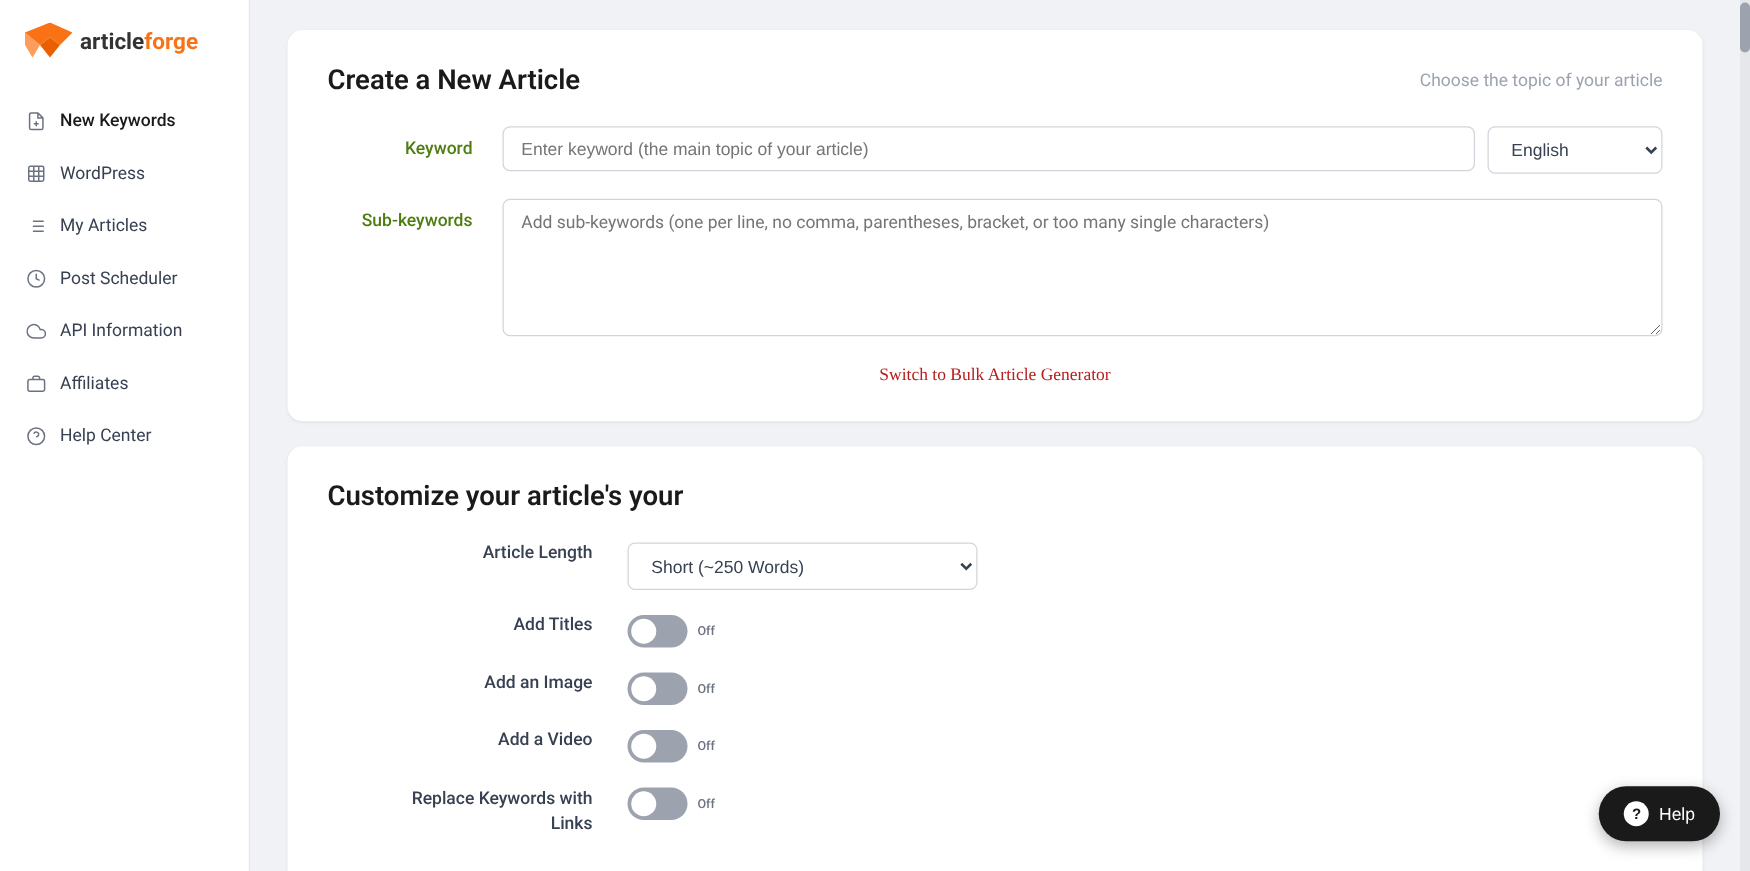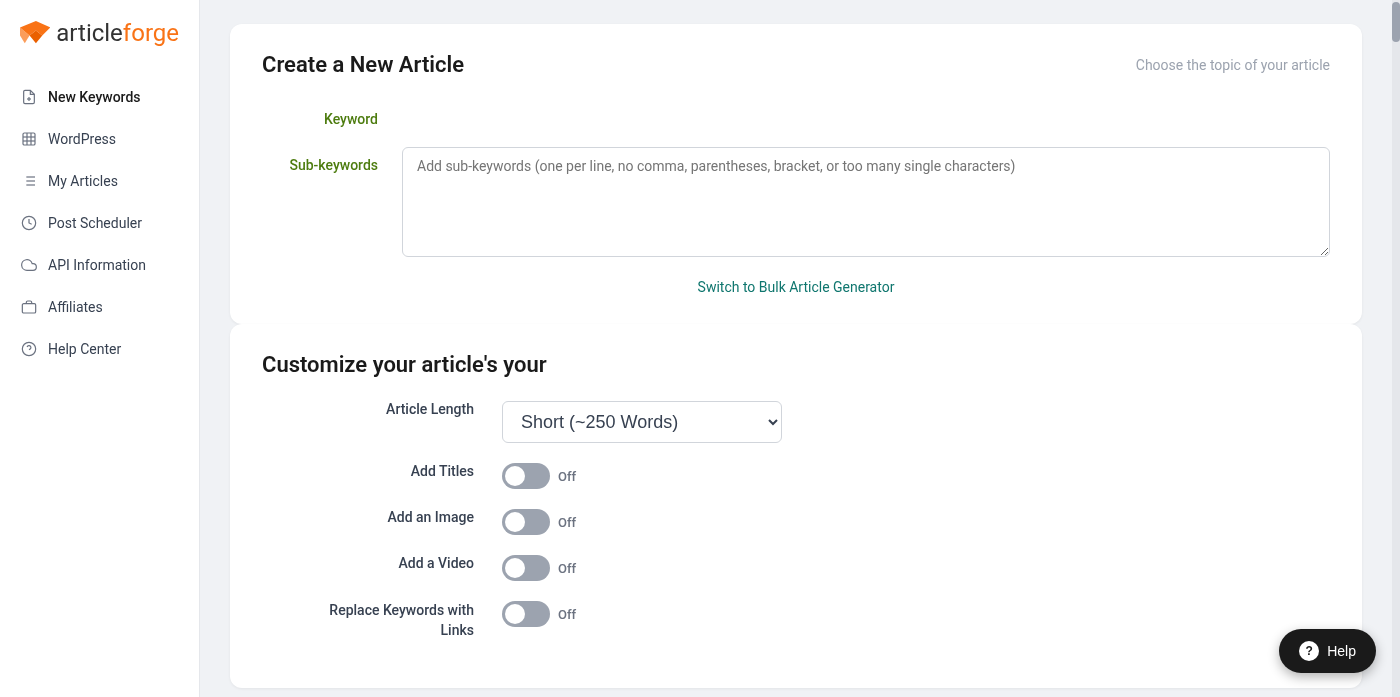--- a/index.html
+++ b/index.html
@@ -20,22 +20,22 @@
       padding: 18px 20px 20px;
       display: flex;
       align-items: center;
       gap: 6px;
     }
     .logo-icon {
       width: 38px;
       height: 30px;
     }
     .logo-text {
-      font-size: 24px;
-      font-weight: 400;
+      font-size: 18px;
+      font-weight: 700;
     }
     .logo-text span.article { color: #333; }
     .logo-text span.forge { color: #f97316; }
 
     .sidebar-nav {
       display: flex;
       flex-direction: column;
       padding: 8px 0;
     }
     .sidebar-item {
@@ -67,20 +67,21 @@
       overflow-y: auto;
       padding: 24px 30px;
       background: #f0f2f5;
     }
 
     
     .card {
       background: #fff;
       border-radius: 12px;
       padding: 28px 32px;
+      margin-bottom: 20px;
       box-shadow: 0 1px 3px rgba(0,0,0,0.06);
     }
 
     .card-header {
       display: flex;
       justify-content: space-between;
       align-items: center;
       margin-bottom: 24px;
     }
     .card-title {
@@ -147,24 +148,25 @@
       resize: vertical;
       outline: none;
       font-family: inherit;
     }
 
     .switch-link {
       text-align: center;
       margin-top: 8px;
     }
     .switch-link a {
-      color: #0f766e;
+      color: #b91c1c;
       font-size: 14px;
       text-decoration: none;
       cursor: pointer;
+      font-family: Liberation Serif, serif;
     }
 
     
     .customize-card .card-title {
       font-size: 22px;
     }
 
     .style-form-row {
       display: flex;
       align-items: flex-start;
@@ -183,21 +185,21 @@
       display: flex;
       align-items: center;
       gap: 10px;
     }
 
     .length-select {
       width: 280px;
       padding: 9px 14px;
       border: 1px solid #d1d5db;
       border-radius: 6px;
-      font-size: 18px;
+      font-size: 14px;
       color: #374151;
       background: #fff;
       cursor: pointer;
       outline: none;
       appearance: auto;
     }
 
     
     .toggle-wrapper {
       display: flex;
@@ -225,21 +227,21 @@
       width: 20px;
       left: 3px;
       bottom: 3px;
       background: white;
       border-radius: 50%;
       transition: 0.2s;
     }
     .toggle input:checked + .toggle-slider { background: #f97316; }
     .toggle input:checked + .toggle-slider:before { transform: translateX(22px); }
     .toggle-label {
-      font-size: 13px;
+      font-size: 10px;
       color: #6b7280;
       font-weight: 500;
     }
 
     
     ::-webkit-scrollbar { width: 6px; }
     ::-webkit-scrollbar-track { background: #f1f1f1; }
     ::-webkit-scrollbar-thumb { background: #d1d5db; border-radius: 3px; }
 
     
@@ -389,20 +391,31 @@
 <main class="main-content">
 
   <div class="card">
     <div class="card-header">
       <h1 class="card-title">Create a New Article</h1>
       <span class="card-subtitle">Choose the topic of your article</span>
     </div>
 
     <div class="form-row">
       <label class="form-label">Keyword</label>
+      <div class="form-control-group">
+        <input type="text" class="keyword-input" placeholder="Enter keyword (the main topic of your article)" style="">
+        <select class="language-select">
+          <option>English</option>
+          <option>Spanish</option>
+          <option>French</option>
+          <option>German</option>
+          <option>Italian</option>
+          <option>Portuguese</option>
+        </select>
+      </div>
     </div>
 
     <div class="form-row">
       <label class="form-label">Sub-keywords</label>
       <div class="form-control-group">
         <textarea class="subkeywords-textarea" placeholder="Add sub-keywords (one per line, no comma, parentheses, bracket, or too many single characters)" style=""></textarea>
       </div>
     </div>
 
     <div class="switch-link">

